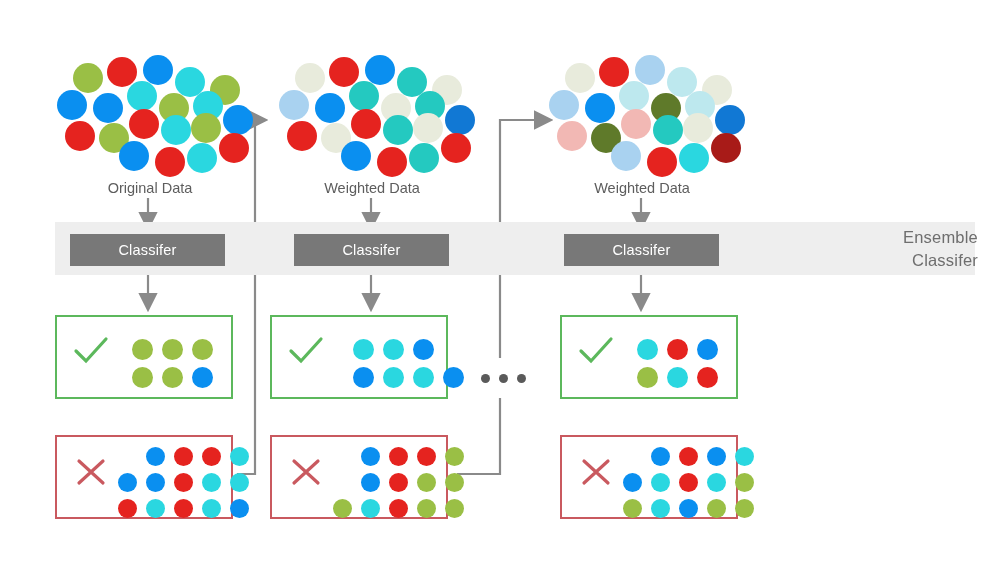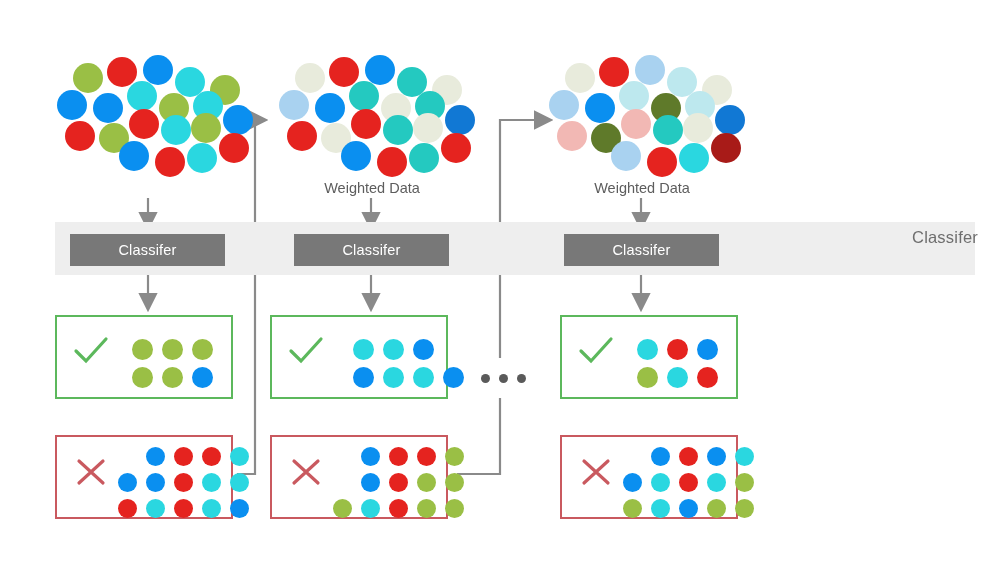--- a/index.html
+++ b/index.html
@@ -95,20 +95,21 @@
 
       <path d="M237,474 L255,474 L255,120 L265,120" marker-end="url(#ah)"></path>
 
       <path d="M457,474 L500,474 L500,398"></path>
       <path d="M500,358 L500,120 L550,120" marker-end="url(#ah)"></path>
     </g>
   </svg>
 
   <div class="band"></div>
   <div class="ensemble-label">
+    <span>Ensemble</span>
     <span>Classifer</span>
   </div>
 
   <div class="ellipsis" style="left:481px;top:374px;">
     <i></i>
     <i></i>
     <i></i>
   </div>
 
   <div class="cluster" id="cl0" style="left:55px;top:55px;">
@@ -126,20 +127,21 @@
       <span class="dot" style="left: 10px; top: 66px; background: rgb(229, 35, 31);"></span>
       <span class="dot" style="left: 44px; top: 68px; background: rgb(154, 191, 69);"></span>
       <span class="dot" style="left: 74px; top: 54px; background: rgb(229, 35, 31);"></span>
       <span class="dot" style="left: 106px; top: 60px; background: rgb(42, 215, 224);"></span>
       <span class="dot" style="left: 136px; top: 58px; background: rgb(154, 191, 69);"></span>
       <span class="dot" style="left: 164px; top: 78px; background: rgb(229, 35, 31);"></span>
       <span class="dot" style="left: 64px; top: 86px; background: rgb(10, 143, 240);"></span>
       <span class="dot" style="left: 100px; top: 92px; background: rgb(229, 35, 31);"></span>
       <span class="dot" style="left: 132px; top: 88px; background: rgb(42, 215, 224);"></span>
     </div>
+  <div class="cluster-label" style="left:55px;top:180px;">Original Data</div>
   <div class="classifier" style="left:70px;">
     <span>Classifer</span>
   </div>
   <div class="resbox ok" style="left:55px;top:315px;">
     <svg class="mark" viewBox="0 0 40 40">
       <path d="M5,20 L15,30 L35,8" stroke="#5CB85C" stroke-width="3.2" fill="none" stroke-linecap="round"></path>
     </svg>
     <div class="grid small" id="g-ok-0" style="left:70px;top:18px;">
         <div class="row">
           <div class="cell">

